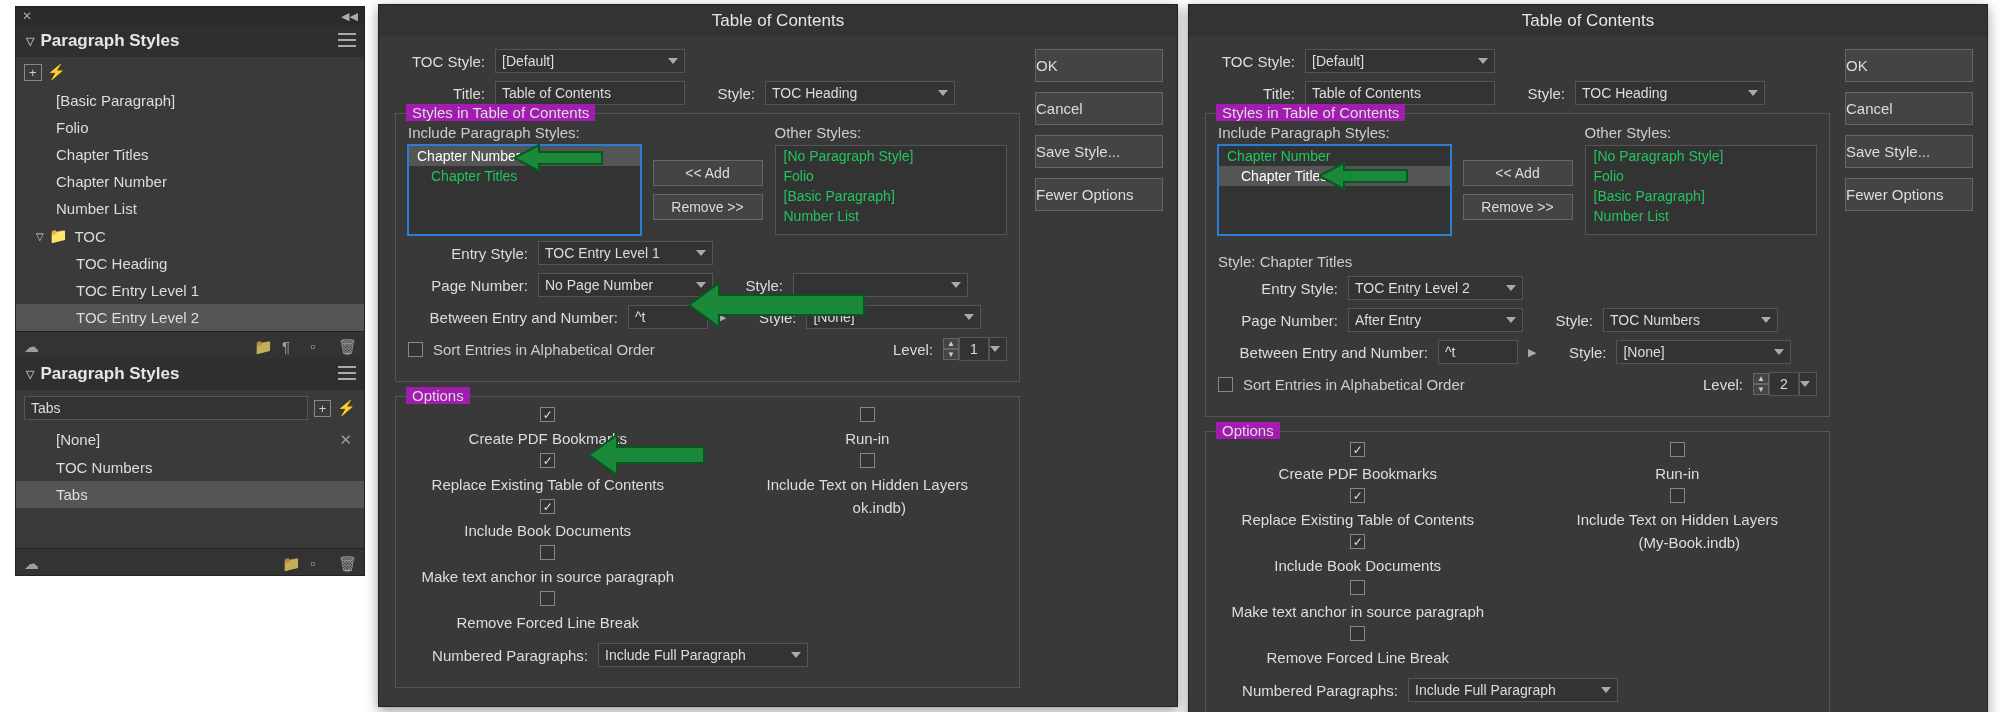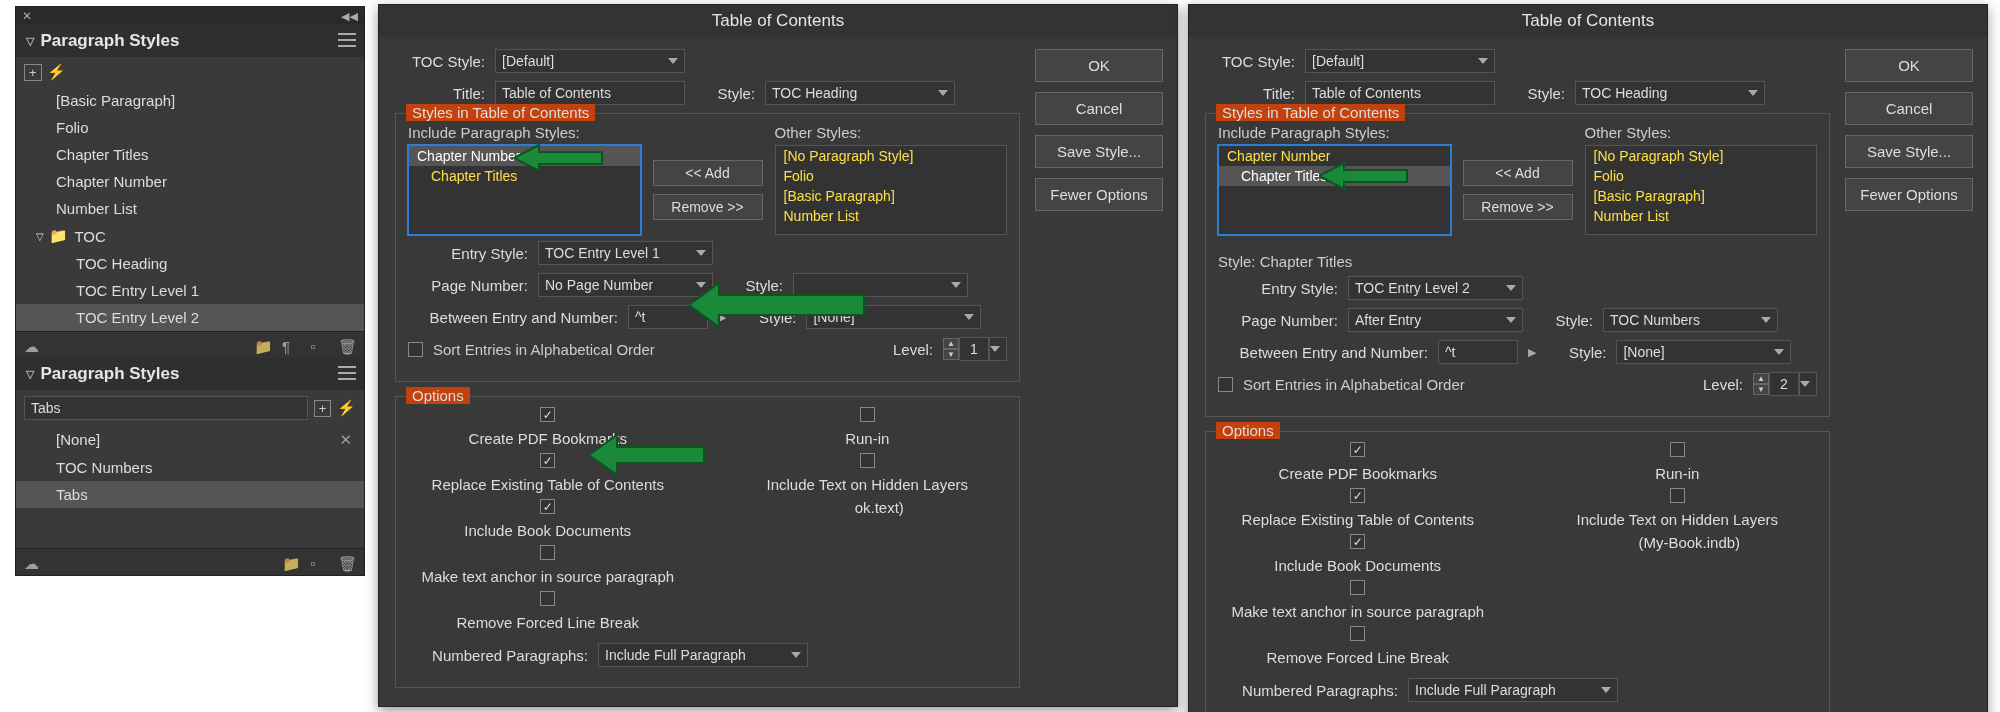--- a/index.html
+++ b/index.html
@@ -20,35 +20,35 @@
   .panel-footer { background: #333; padding: 6px 8px; display: flex; gap: 10px; justify-content: flex-end; align-items: center; border-top: 1px solid #222; }
   .fi { width: 18px; height: 14px; opacity: .7; }
 
   
   .dlg { position: absolute; top: 4px; width: 800px; background: #393939; border: 1px solid #222; box-shadow: 0 4px 12px rgba(0,0,0,.4); }
   .dlg.left { left: 378px; }
   .dlg.right { left: 1188px; }
   .dlg-title { text-align: center; padding: 6px 0; background: #333; font-size: 17px; color: #e6e6e6; }
   .dlg-body { padding: 12px 16px 18px 16px; position: relative; }
   .right-col { position: absolute; right: 14px; top: 12px; width: 128px; display: flex; flex-direction: column; gap: 10px; }
-  .btn { background: #444; border: 1px solid #666; color: #ddd; padding: 7px 0; text-align: center; font-size: 15px; cursor: default; }
+  .btn { background: #444; border: 1px solid #666; color: #ddd; padding: 7px 0; font-size: 15px; cursor: default; }
   .main-col { width: 625px; }
 
   .row { display: flex; align-items: center; gap: 10px; margin-bottom: 8px; }
   .lbl { text-align: right; color: #ddd; font-size: 15px; }
   .field { background: #333; border: 1px solid #555; color: #ddd; padding: 2px 6px; font-size: 14px; height: 24px; display: flex; align-items: center; position: relative; }
   .field.sel::after { content: ""; position: absolute; right: 6px; top: 50%; margin-top: -3px; border-left: 5px solid transparent; border-right: 5px solid transparent; border-top: 6px solid #aaa; }
   .group { border: 1px solid #555; padding: 10px 12px 12px 12px; margin-top: 6px; position: relative; }
-  .group-title { position: absolute; top: -10px; left: 10px; background: #c2410c; padding: 0 6px; font-size: 15px; color: #ddd; }
+  .group-title { position: absolute; top: -10px; left: 10px; background: #a21caf; padding: 0 6px; font-size: 15px; color: #ddd; }
 
   .dual { display: flex; gap: 12px; align-items: flex-start; }
   .col { flex: 1; }
   .listbox { background: #333; border: 1px solid #555; height: 90px; overflow: hidden; position: relative; font-size: 14px; }
   .listbox.focus { border-color: #2a7fd4; box-shadow: 0 0 0 1px #2a7fd4; }
-  .li { padding: 2px 8px; color: #fde047; }
+  .li { padding: 2px 8px; color: #22c55e; }
   .li.sel { background: #555; color: #fff; }
   .li.indent { padding-left: 22px; }
   .mini-btn { background: #444; border: 1px solid #666; color: #ddd; padding: 4px 0; text-align: center; font-size: 14px; }
 
   .chk { width: 15px; height: 15px; border: 1px solid #888; background: #333; display: inline-flex; align-items: center; justify-content: center; font-size: 12px; color: #ddd; }
   .chk.on::after { content: "✓"; }
   .opt-row { display: flex; align-items: center; gap: 8px; font-size: 15px; color: #ddd; margin-bottom: 6px; flex-direction: column; }
   .opts-grid { display: flex; gap: 40px; }
   .opts-col { flex: 1; }
 
@@ -243,21 +243,21 @@
           <div class="opts-col">
             <div class="opt-row">
                 <span class="chk"></span>
                 <span>Run-in</span>
               </div>
             <div class="opt-row">
                 <span class="chk"></span>
                 <span>Include Text on Hidden Layers</span>
               </div>
             <div class="opt-row" style="padding-left:24px;">
-                <span>ok.text)</span>
+                <span>ok.indb)</span>
               </div>
           </div>
         </div>
         <div class="row" style="margin-top:6px;">
           <div class="lbl" style="width:180px">Numbered Paragraphs:</div>
           <div class="field sel" style="width:210px">Include Full Paragraph</div>
         </div>
       </div>
     </div>
   </div>

